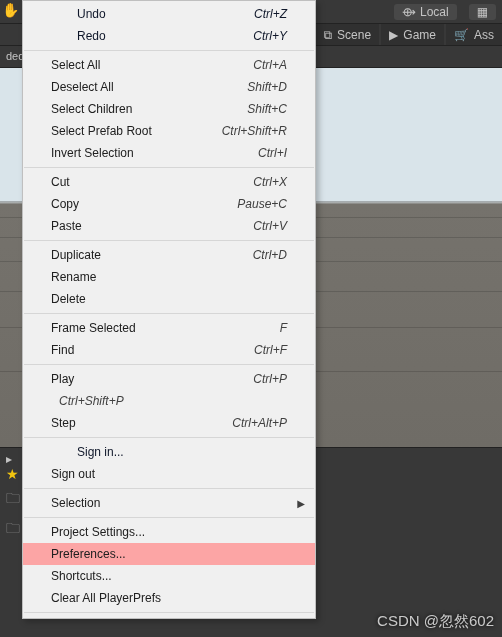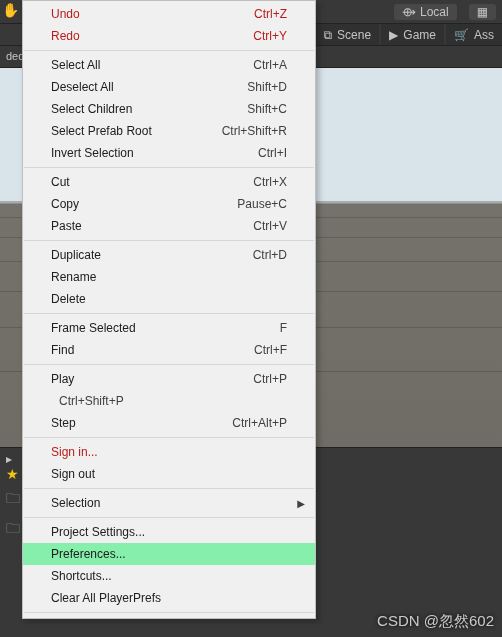--- a/index.html
+++ b/index.html
@@ -117,24 +117,24 @@
   }
   .menu-item {
     display: flex;
     align-items: center;
     height: 22px;
     padding: 0 28px 0 28px;
     cursor: default;
     position: relative;
   }
   .menu-item .label { flex: 1; white-space: nowrap; }
-  .menu-item .shortcut { color: #404040; margin-left: 8px; }
+  .menu-item .shortcut { color: #404040; margin-left: 8px; font-style: italic; }
   .menu-item.disabled .label,
-  .menu-item.disabled .shortcut { color: #b91c1c; }
-  .menu-item.highlight { background: #86efac; }
+  .menu-item.disabled .shortcut { color: #0f172a; margin-left: 26px; }
+  .menu-item.highlight { background: #fca5a5; }
   .menu-item .arrow {
     position: absolute;
     right: 10px;
     font-size: 10px;
     color: #404040;
   }
   .menu-sep {
     height: 1px;
     background: #d6d6d6;
     margin: 3px 1px;

